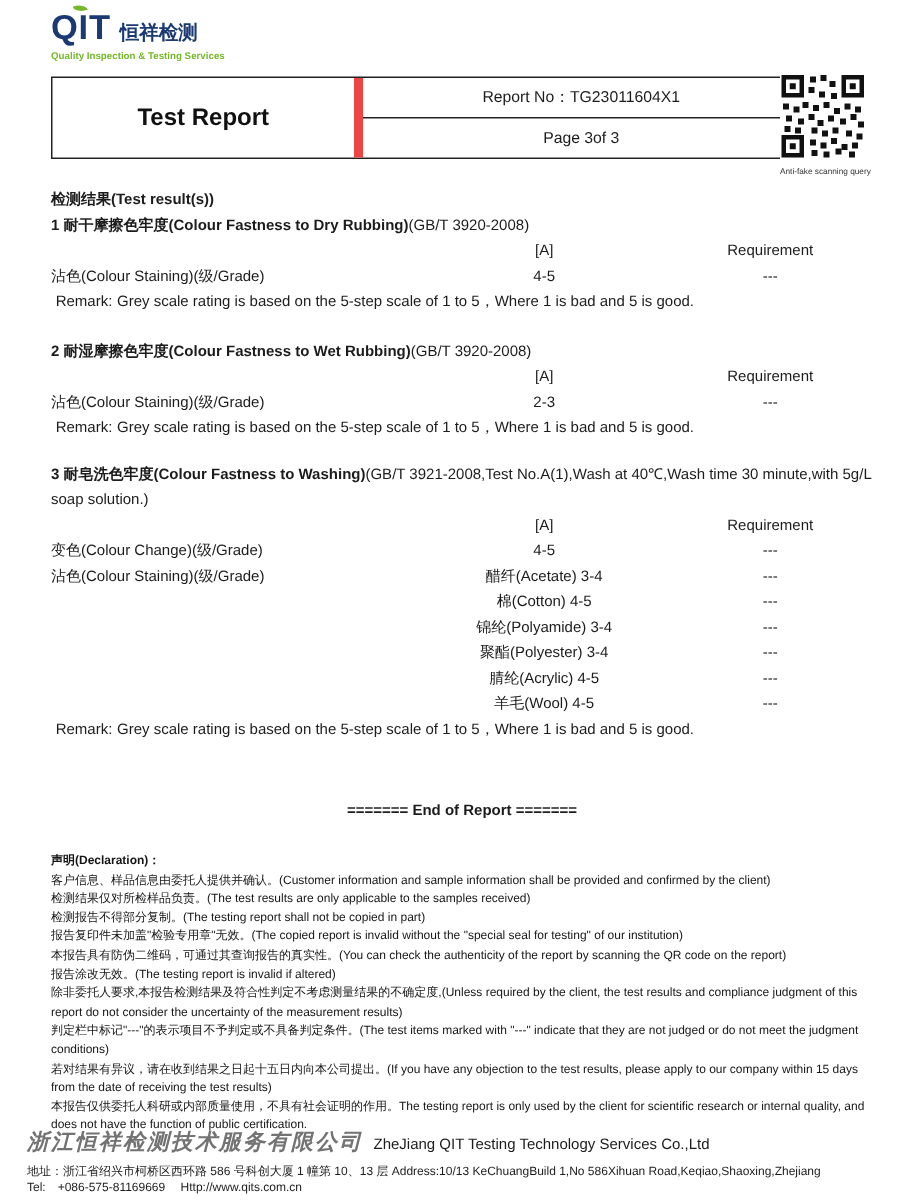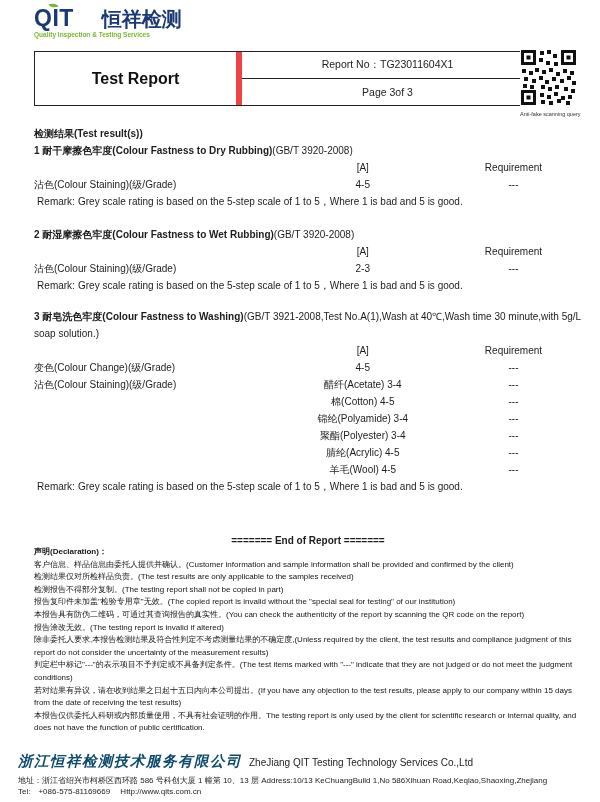--- a/index.html
+++ b/index.html
@@ -19,21 +19,21 @@
   .logo-qit {
     font-size: 23px; font-weight: bold; letter-spacing: 0.5px;
     color: #1b3a74; position: relative; line-height: 24px;
   }
   .logo-leaf {
     position: absolute; top: -3px; left: 15px;
     width: 9px; height: 5px; background: #76b82a;
     border-radius: 0 100% 0 100%;
     transform: rotate(-18deg);
   }
-  .logo-cn { font-size: 20px; font-weight: bold; color: #1b3a74; line-height: 22px; margin-left: 22px; }
+  .logo-cn { font-size: 13px; font-weight: bold; color: #1b3a74; line-height: 22px; }
   .logo-tagline { font-size: 6.5px; color: #76b82a; font-weight: bold; margin-top: 1px; }
 
   
   .header-wrap { position: relative; margin-top: 3px; height: 62px; }
   .header-table {
     position: absolute; left: 0; top: 2px;
     width: 500px; height: 55px;
     border: 1.5px solid #222; display: flex;
   }
   .ht-left {
@@ -56,31 +56,31 @@
   .c2 { text-align: center; }
   .c3 { text-align: center; }
   .remark-row { display: flex; }
   .remark-label { width: 44px; flex: none; text-align: center; }
   .gap-s { height: 14px; }
   .gap-m { height: 16px; }
 
   .end-line { text-align: center; font-size: 10px; font-weight: bold; margin-top: 40px; }
 
   
-  .declaration { font-size: 8px; line-height: 12.6px; color: #151515; }
+  .declaration { margin-top: 22px; font-size: 8px; line-height: 12.6px; color: #151515; }
   .decl-title { font-weight: bold; }
   .declaration p { margin: 0; }
 
   
   .footer { position: absolute; left: 18px; right: 14px; top: 752px; }
   .footer-company { display: flex; align-items: baseline; gap: 7px; }
   .company-cn {
     font-family: "DejaVu Serif", serif;
     font-style: italic; font-weight: bold;
-    font-size: 14.5px; letter-spacing: 1.5px; color: #0c4a6e;
+    font-size: 14.5px; letter-spacing: 1.5px; color: #737373;
   }
   .company-en { font-size: 10px; color: #1c1c1c; }
   .footer-addr { font-size: 8px; margin-top: 4px; line-height: 11px; }
   .footer-tel { font-size: 8px; line-height: 11px; }
 </style>
 </head>
 <body>
 
 <div class="page">
 

